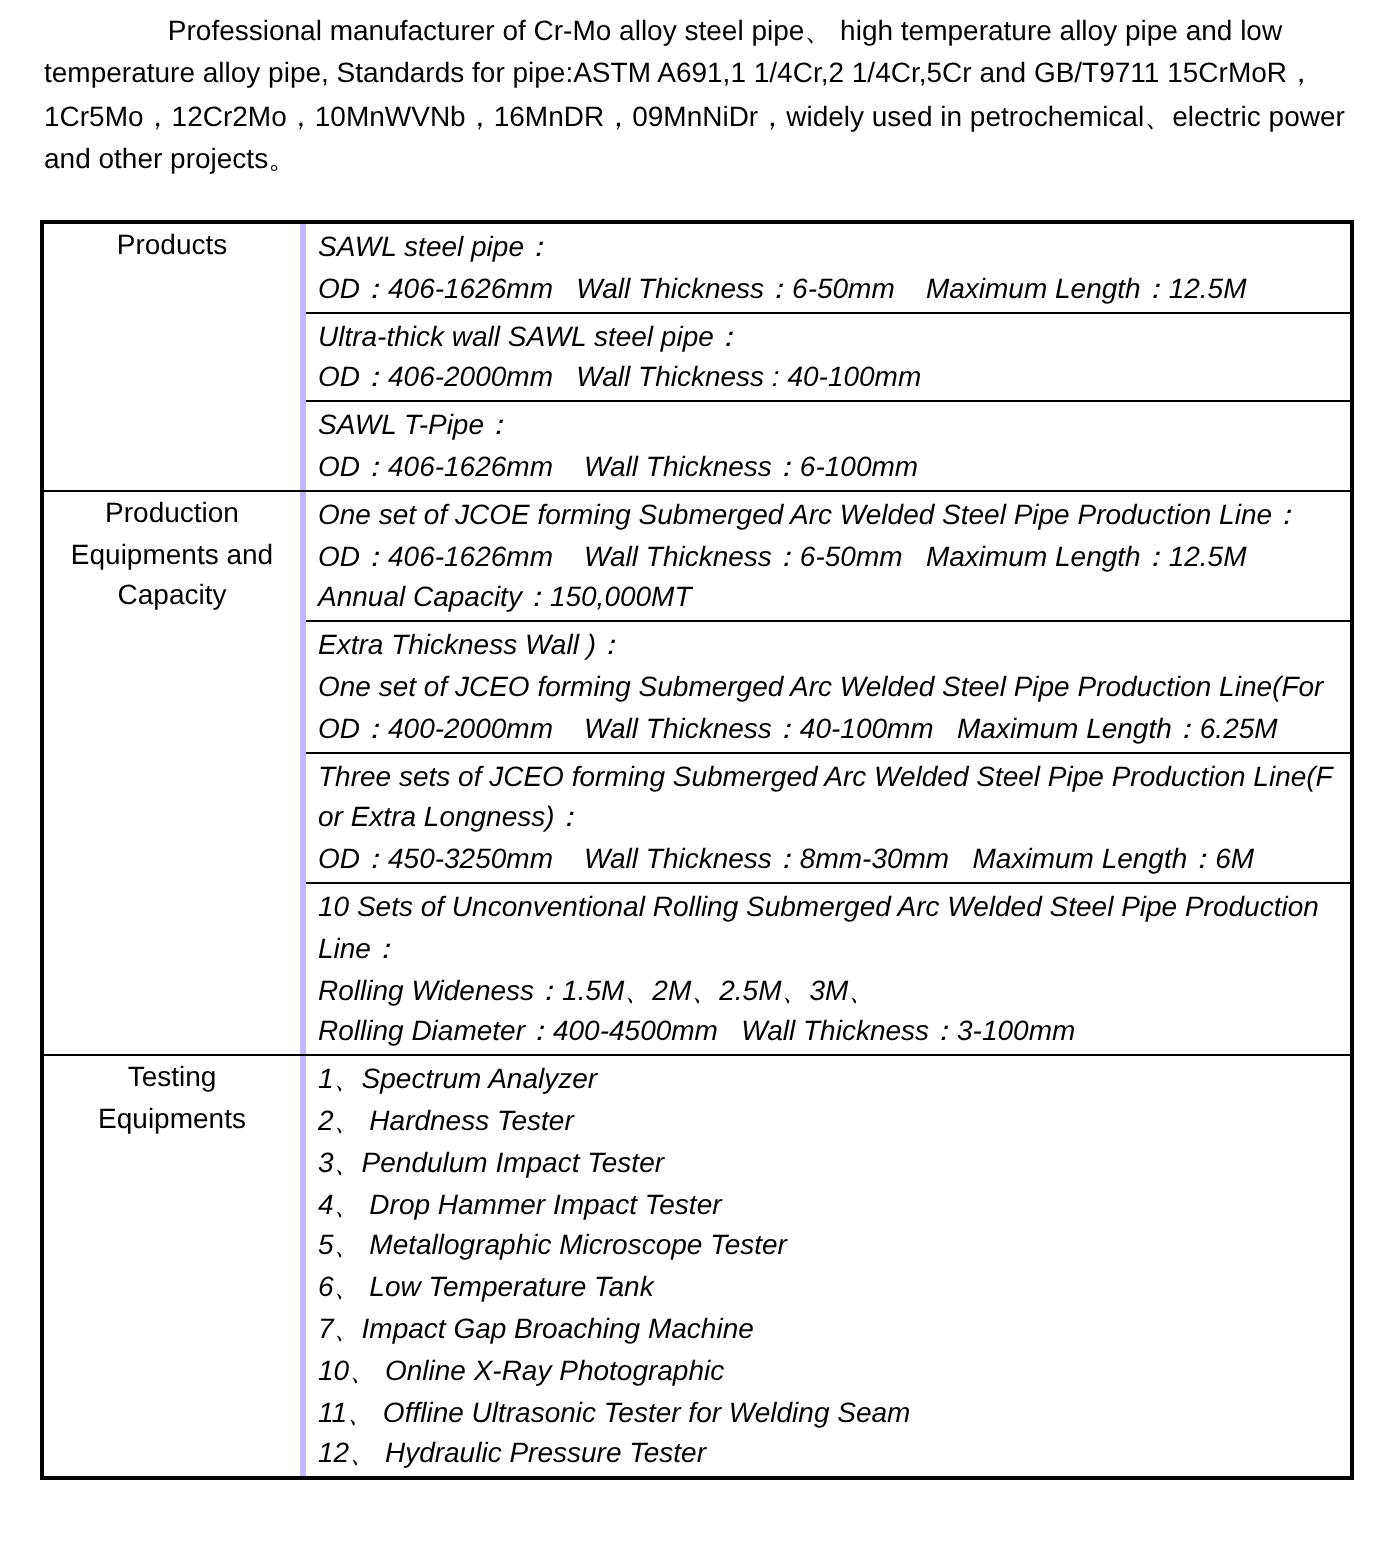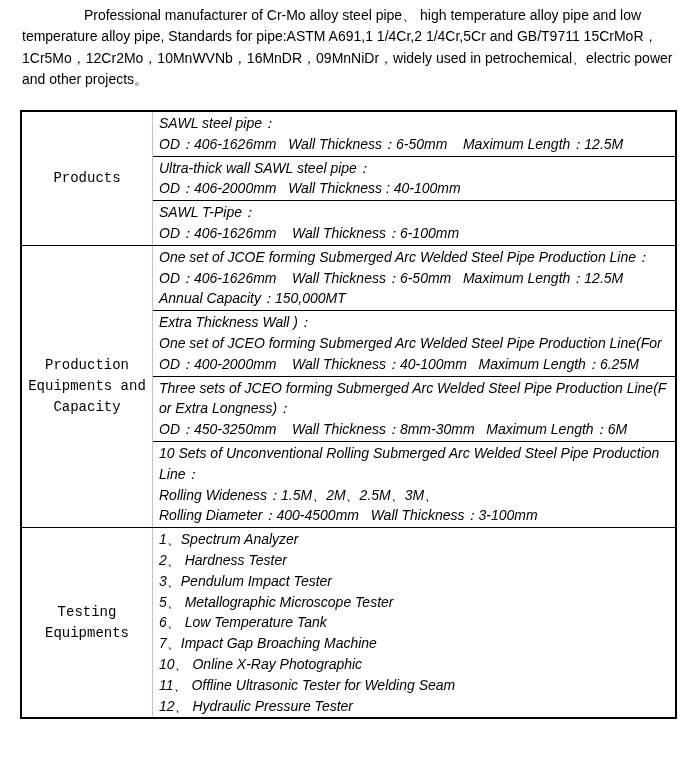--- a/index.html
+++ b/index.html
@@ -16,24 +16,24 @@
   .intro-line.first { padding-left: 21px; text-align: center; }
 
   .doc-table {
     position: absolute; top: 110px; left: 20px; width: 657px;
     border: 2px solid #000000; background: #ffffff;
   }
   .trow { display: flex; border-top: 1px solid #000000; }
   .trow:first-child { border-top: none; }
   .label-cell {
     width: 131px; flex: 0 0 131px;
-    border-right: 1px solid #c4b5fd;
+    border-right: 3px solid #c4b5fd;
     display: flex; flex-direction: column;
-    justify-content: center; align-items: center;
-    text-align: center; line-height: 20.8px; font-family: Liberation Mono, monospace;
+    align-items: center;
+    text-align: center; line-height: 20.8px;
   }
   .content-col { flex: 1 1 auto; display: flex; flex-direction: column; }
   .sub-row { border-bottom: 1px solid #000000; padding: 1px 0; font-style: italic; }
   .sub-row:last-child { border-bottom: none; flex: 1 1 auto; }
   .cell-line {
     white-space: pre; line-height: 20.8px;
     padding-left: 6px; padding-right: 3px;
     overflow: hidden;
   }
 </style>
@@ -103,20 +103,21 @@
   <div class="trow">
     <div class="label-cell">
       <div>Testing</div>
       <div>Equipments</div>
     </div>
     <div class="content-col">
       <div class="sub-row">
         <div class="cell-line">1、Spectrum Analyzer</div>
         <div class="cell-line">2、 Hardness Tester</div>
         <div class="cell-line">3、Pendulum Impact Tester</div>
+        <div class="cell-line">4、 Drop Hammer Impact Tester</div>
         <div class="cell-line">5、 Metallographic Microscope Tester</div>
         <div class="cell-line">6、 Low Temperature Tank</div>
         <div class="cell-line">7、Impact Gap Broaching Machine</div>
         <div class="cell-line">10、 Online X-Ray Photographic</div>
         <div class="cell-line">11、 Offline Ultrasonic Tester for Welding Seam</div>
         <div class="cell-line">12、 Hydraulic Pressure Tester</div>
       </div>
     </div>
   </div>
 

